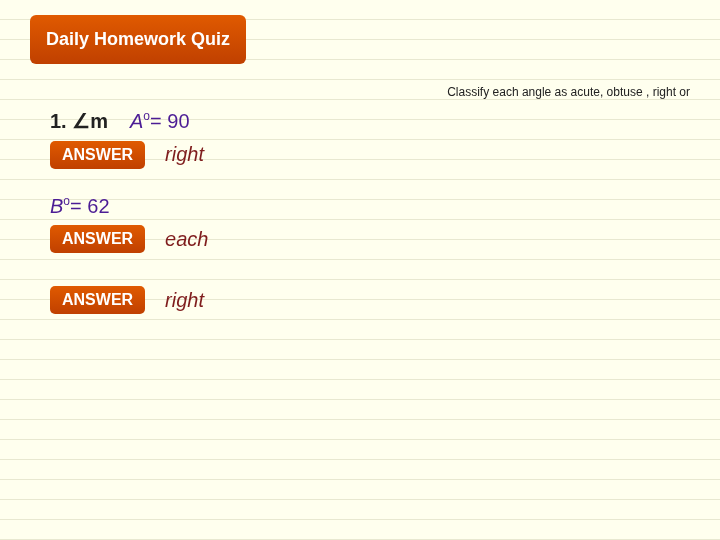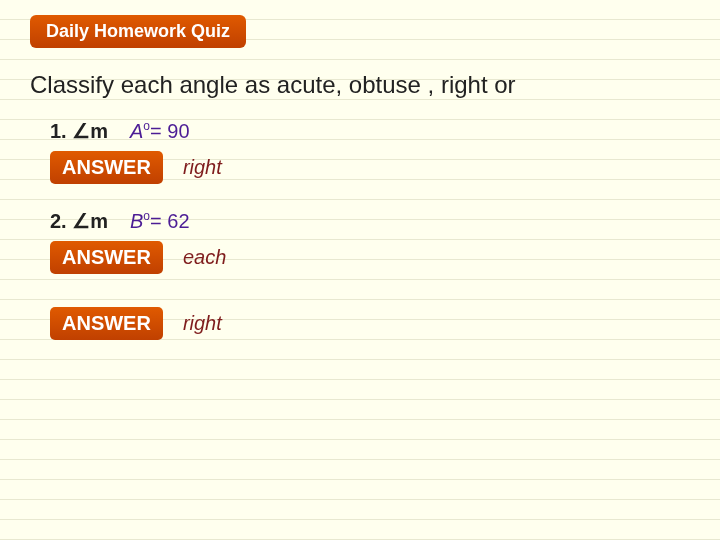--- a/index.html
+++ b/index.html
@@ -37,30 +37,30 @@
       z-index: 1;
       padding: 15px 30px;
     }
 
     .title-badge {
       display: inline-block;
       background: linear-gradient(to bottom, #e05a00, #c04000);
       color: white;
       font-weight: bold;
       font-size: 18px;
-      padding: 6px 16px;
+      padding: 14px 16px;
       border-radius: 6px;
       margin-bottom: 20px;
     }
 
     .question-header {
-      text-align: left;
-      font-size: 24px;
+      text-align: right;
+      font-size: 12px;
       color: #222;
-      margin-bottom: 17px;
+      margin-bottom: 8px;
       line-height: 1.4;
     }
 
     .question-row {
       display: flex;
       align-items: flex-start;
       margin-bottom: 8px;
       padding-left: 20px;
     }
 
@@ -91,21 +91,21 @@
       align-items: center;
       margin-bottom: 25px;
       padding-left: 20px;
     }
 
     .answer-badge {
       display: inline-block;
       background: linear-gradient(to bottom, #e05a00, #c04000);
       color: white;
       font-weight: bold;
-      font-size: 20px;
+      font-size: 16px;
       padding: 5px 12px;
       border-radius: 5px;
       min-width: 90px;
       text-align: center;
       margin-right: 20px;
     }
 
     .answer-text {
       font-size: 20px;
       color: #7f1d1d;
@@ -138,23 +138,20 @@
       <i>A</i><sup>o</sup>= 90
     </div>
   </div>
   <div class="answer-row">
     <div class="answer-badge">ANSWER</div>
     <div class="answer-text">right</div>
   </div>
 
   
   <div class="question-row">
-    <div class="question-number">
-      <span>2.</span>&nbsp;<span class="italic-m">∠m</span>
-    </div>
     <div class="question-formula">
       <i>B</i><sup>o</sup>= 62
     </div>
   </div>
   <div class="answer-row">
     <div class="answer-badge">ANSWER</div>
     <div class="answer-text">each</div>
   </div>
 
   

